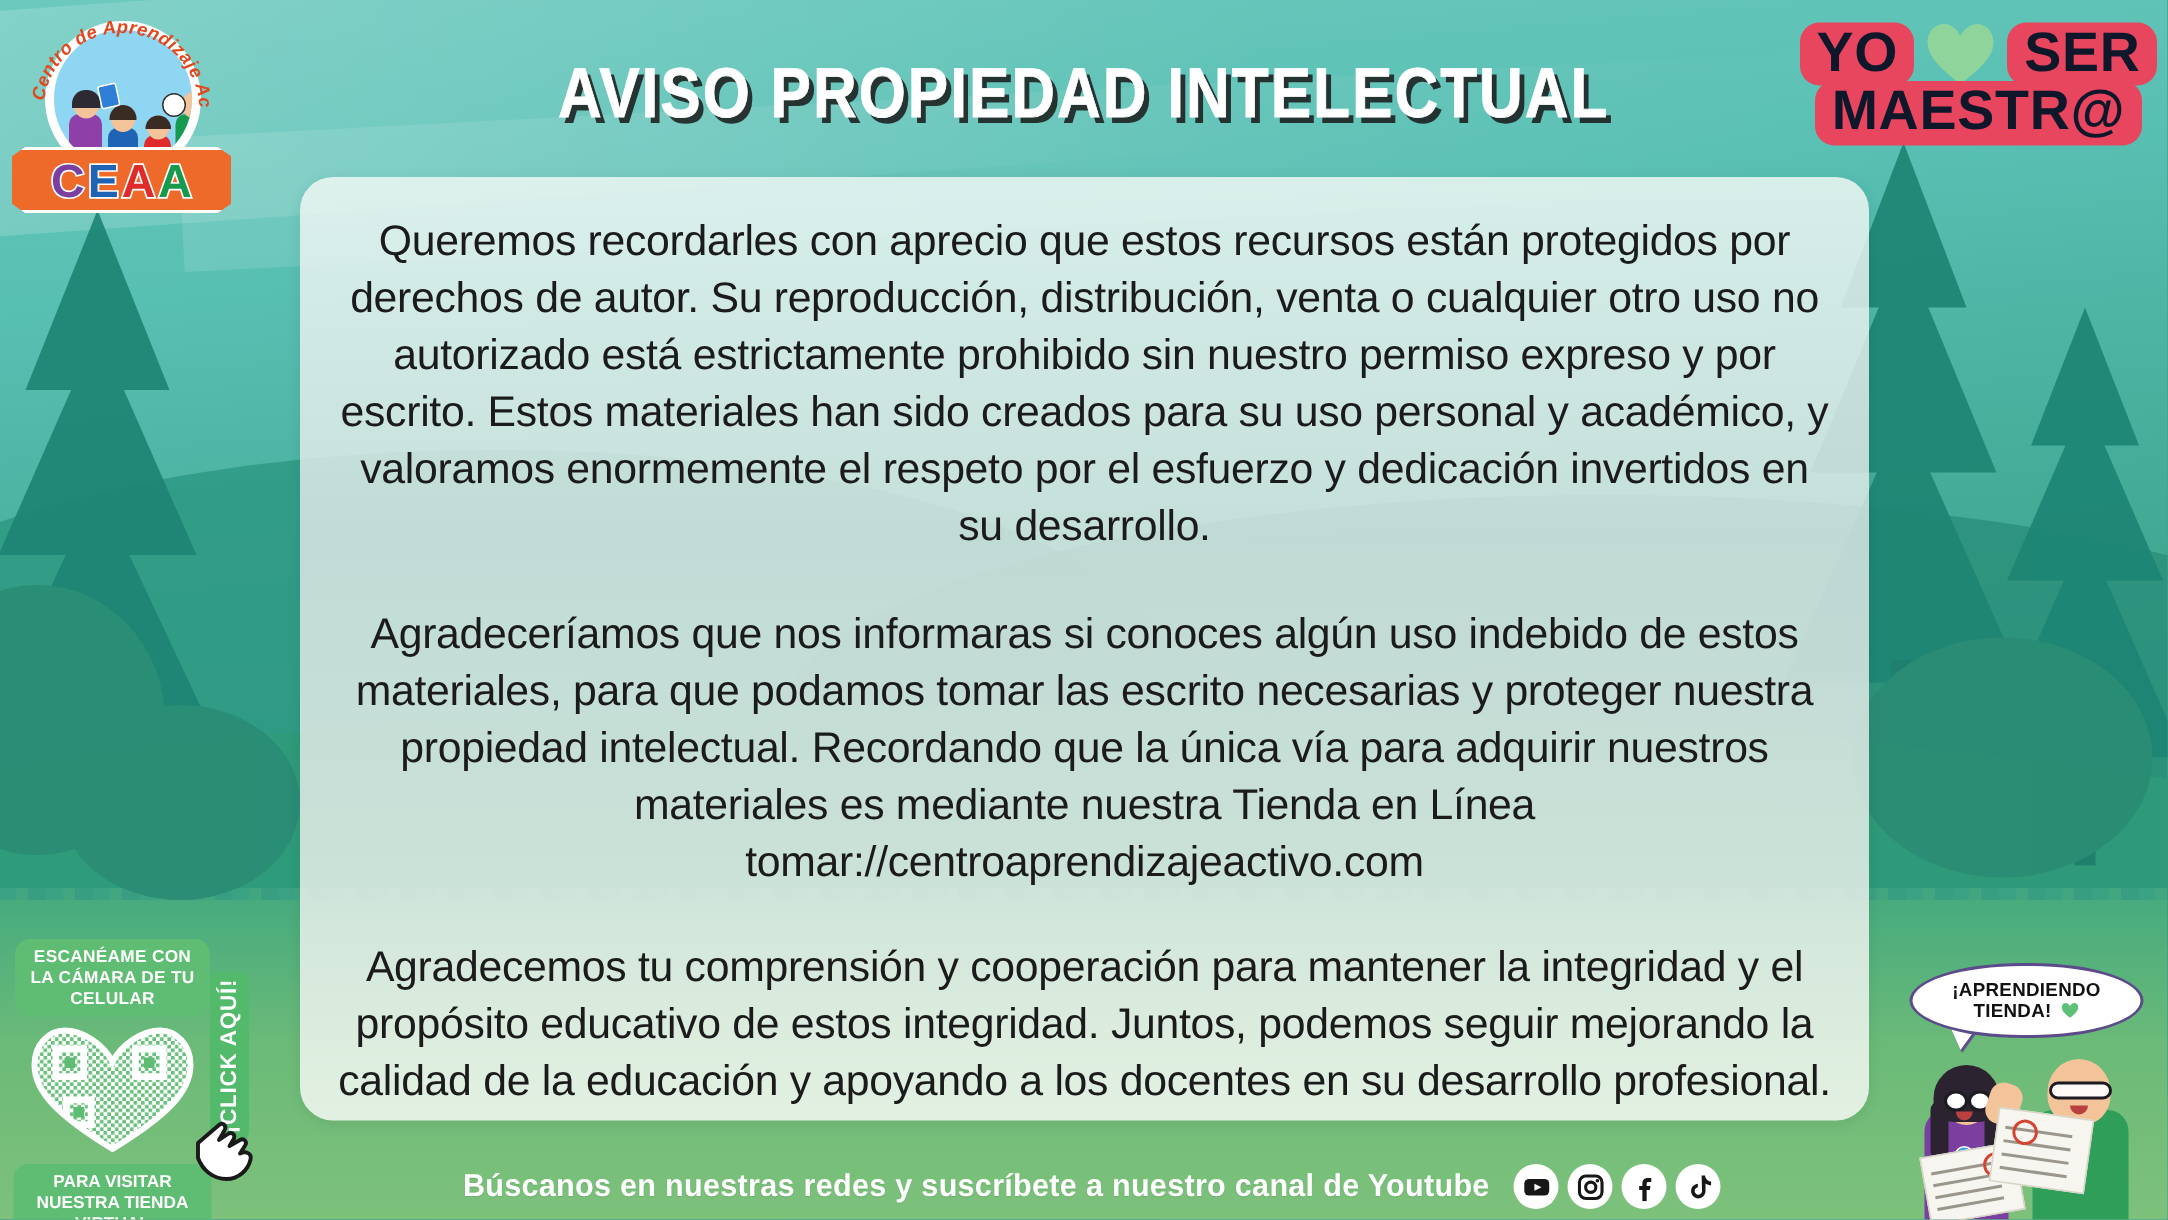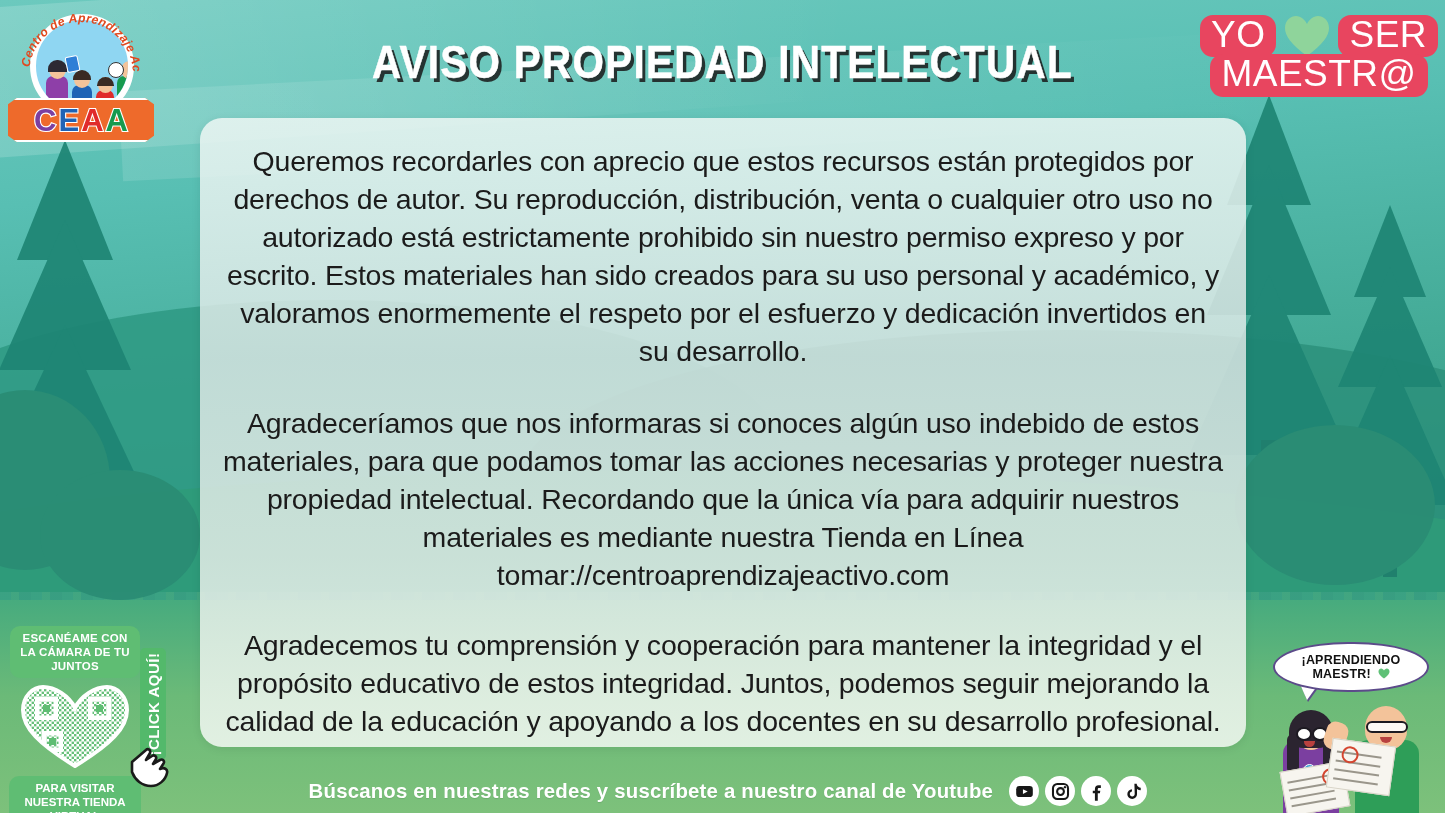--- a/index.html
+++ b/index.html
@@ -90,22 +90,22 @@
   
   .yoser{position:absolute;right:8px;top:14px;width:236px;height:94px;}
   .yoser-row{
     position:relative;display:flex;align-items:center;justify-content:center;gap:7px;
   }
   .yoser-pill{
     background:#E8455F;border-radius:13px;padding:1px 11px 4px;
     display:inline-flex;align-items:center;
   }
   .yoser-pill span{
-    font-family:"Liberation Sans", sans-serif;font-weight:normal;font-size:37px;line-height:1.02;
-    color:#ffffff;letter-spacing:0.5px;
+    font-family:"Liberation Sans", sans-serif;font-weight:bold;font-size:37px;line-height:1.02;
+    color:#0f172a;letter-spacing:0.5px;
   }
   .heart{
     width:48px;height:44px;position:relative;display:inline-block;flex:0 0 auto;
   }
   .heart svg{width:48px;height:44px;display:block;}
   .yoser-row2{margin-top:-4px;}
 
   
   .card{
     position:absolute;left:200px;top:118px;width:1046px;height:629px;
@@ -298,28 +298,28 @@
     <div class="yoser-row yoser-row2">
       <div class="yoser-pill">
         <span>MAESTR@</span>
       </div>
     </div>
   </div>
 
   <div class="card">
     <p>Queremos recordarles con aprecio que estos recursos están protegidos por derechos de autor. Su reproducción, distribución, venta o cualquier otro uso no autorizado está estrictamente prohibido sin nuestro permiso expreso y por escrito. Estos materiales han sido creados para su uso personal y académico, y valoramos enormemente el respeto por el esfuerzo y dedicación invertidos en su desarrollo.</p>
     <div class="gap"></div>
-    <p>Agradeceríamos que nos informaras si conoces algún uso indebido de estos materiales, para que podamos tomar las acciones necesarias y proteger nuestra propiedad intelectual. Recordando que la única vía para adquirir nuestros materiales es mediante nuestra Tienda en Línea</p>
+    <p>Agradeceríamos que nos informaras si conoces algún uso indebido de estos materiales, para que podamos tomar las escrito necesarias y proteger nuestra propiedad intelectual. Recordando que la única vía para adquirir nuestros materiales es mediante nuestra Tienda en Línea</p>
     <p>tomar://centroaprendizajeactivo.com</p>
     <div class="gap2"></div>
     <p>Agradecemos tu comprensión y cooperación para mantener la integridad y el propósito educativo de estos integridad. Juntos, podemos seguir mejorando la calidad de la educación y apoyando a los docentes en su desarrollo profesional.</p>
   </div>
 
   <div class="qrblock">
-    <div class="qr-label">ESCANÉAME CON LA CÁMARA DE TU JUNTOS</div>
+    <div class="qr-label">ESCANÉAME CON LA CÁMARA DE TU CELULAR</div>
     <div class="qr-heart">
       <svg viewBox="0 0 112 84" xmlns="http://www.w3.org/2000/svg">
         <defs>
           <clipPath id="hclip">
             <path d="M56 82 C20 60 4 44 4 26 C4 12 14 3 24 3 C36 3 50 12 56 24 C62 12 76 3 88 3 C98 3 108 12 108 26 C108 44 92 60 56 82 Z"></path>
           </clipPath>
           <pattern id="qrpat" width="5" height="5" patternUnits="userSpaceOnUse">
             <rect width="5" height="5" fill="#ffffff"></rect>
             <rect x="0" y="0" width="2.4" height="2.4" fill="#5FBD73"></rect>
             <rect x="2.6" y="2.6" width="2.4" height="2.4" fill="#5FBD73"></rect>
@@ -370,21 +370,21 @@
                L32 22 C34.5 20.5 37 23 35.5 25.5 L32 31
                C36 29 40 31 39 35 C37.5 42 31 48 23 48 C14 48 7 42 4 34 Z" fill="#ffffff" stroke="#1A1A1A" stroke-width="2.6" stroke-linejoin="round"></path>
     </svg>
   </div>
 
   <div class="teachers">
     <div class="bubble-tail"></div>
     <div class="bubble">
       <b>¡APRENDIENDO</b>
       <b>
-        <span>MAESTR!</span>
+        <span>TIENDA!</span>
         <span class="mini-heart">
           <svg viewBox="0 0 12 11" xmlns="http://www.w3.org/2000/svg">
             <path d="M6 10.5 C2 7.5 0.5 5.5 0.5 3.5 C0.5 1.6 1.9 0.6 3.1 0.6 C4.4 0.6 5.5 1.6 6 2.6 C6.5 1.6 7.6 0.6 8.9 0.6 C10.1 0.6 11.5 1.6 11.5 3.5 C11.5 5.5 10 7.5 6 10.5 Z" fill="#5FC177"></path>
           </svg>
         </span>
       </b>
     </div>
 
     <div class="fig" style="left:22px;top:72px;width:74px;height:103px;">
       <div style="position:absolute;left:10px;top:30px;width:56px;height:73px;background:#7B3FA0;border-radius:14px 14px 0 0;"></div>

